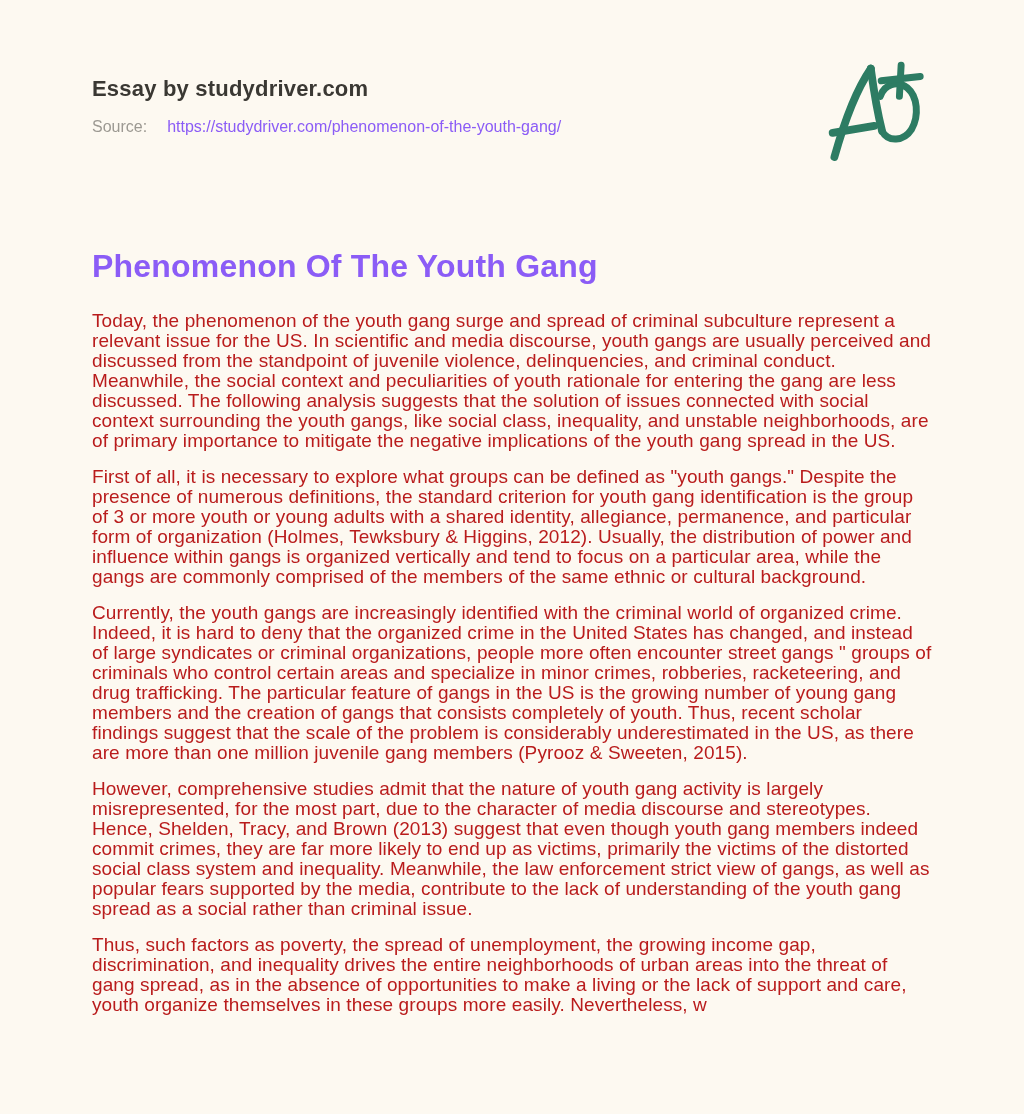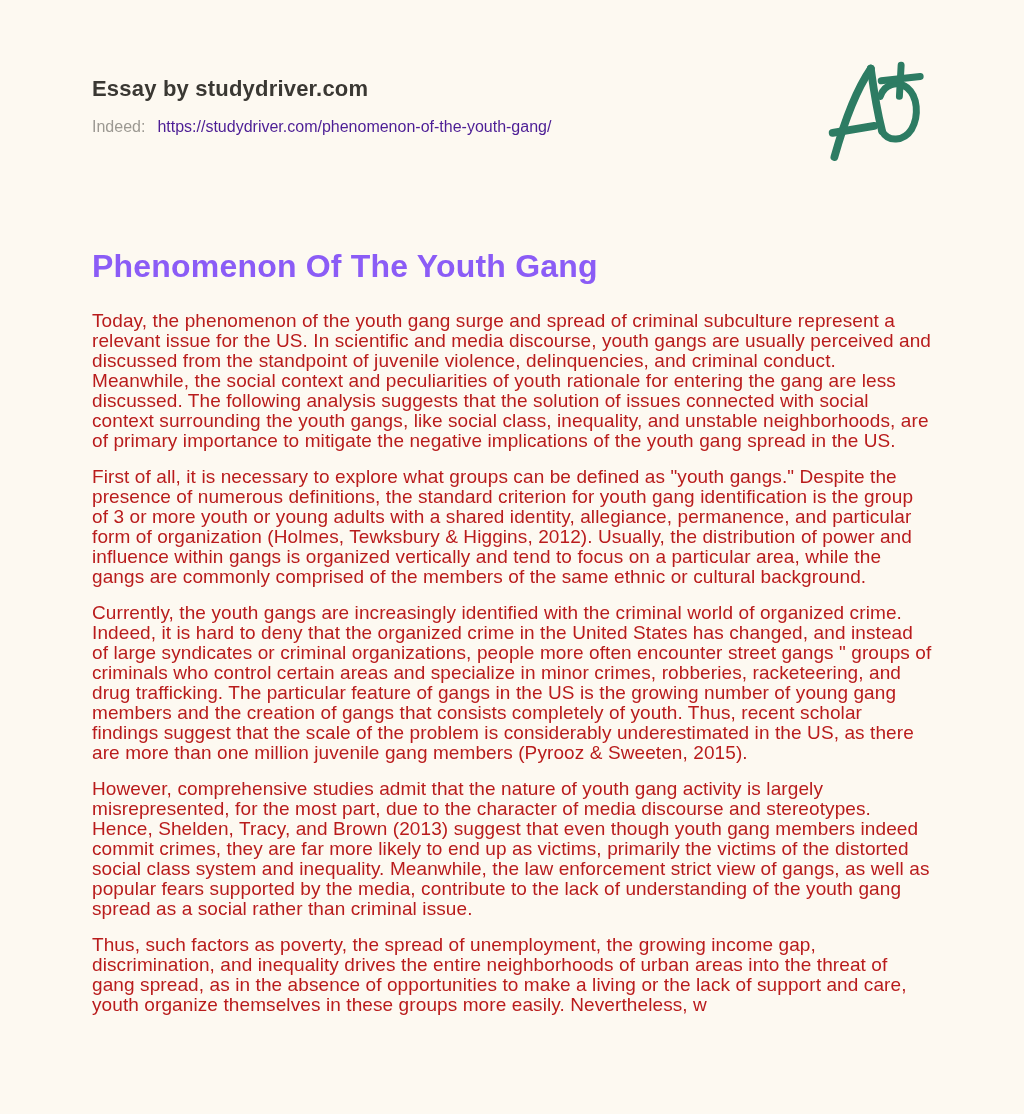--- a/index.html
+++ b/index.html
@@ -21,23 +21,23 @@
     font-weight: 700;
     color: #3a3833;
     letter-spacing: 0.2px;
   }
   .source-line {
     margin-top: 16px;
     font-size: 16px;
     color: #9c9992;
   }
   .source-line a {
-    color: #4c1d95;
+    color: #8b5cf6;
     text-decoration: none;
-    margin-left: 12px;
+    margin-left: 20px;
   }
   .logo {
     position: absolute;
     top: 58px;
     right: 96px;
     width: 104px;
     height: 108px;
   }
   .logo svg { width: 100%; height: 100%; }
   .article-title {
@@ -60,21 +60,21 @@
   }
 </style>
 </head>
 <body>
 
 <div class="page">
 
   <div class="essay-by">Essay by studydriver.com</div>
 
   <div class="source-line">
-    <span>Indeed:</span><a href="#">https://studydriver.com/phenomenon-of-the-youth-gang/</a>
+    <span>Source:</span><a href="#">https://studydriver.com/phenomenon-of-the-youth-gang/</a>
   </div>
 
   <div class="logo">
     <svg viewBox="0 0 120 120" fill="none" stroke="#2d7c63" stroke-linecap="round" stroke-linejoin="round">
 
       <path d="M 12 112 C 22 76, 36 36, 54 10" stroke-width="9"></path>
 
       <path d="M 54 10 C 57 32, 61 58, 67 82" stroke-width="9"></path>
 
       <path d="M 10 84 L 58 76" stroke-width="9"></path>

